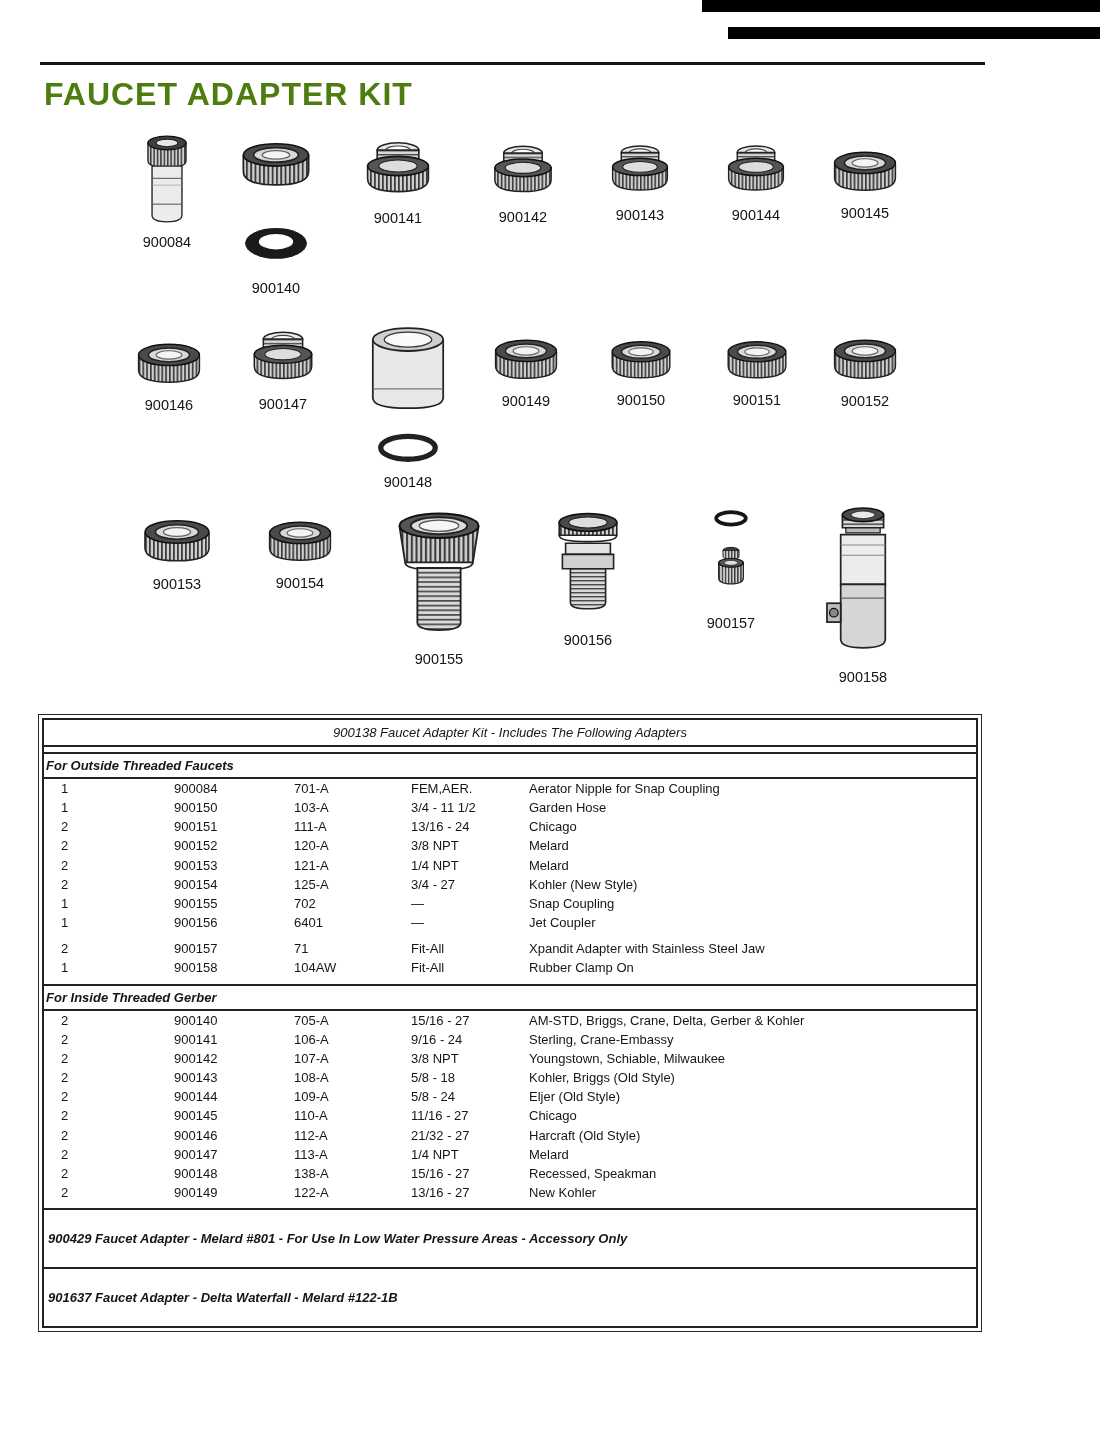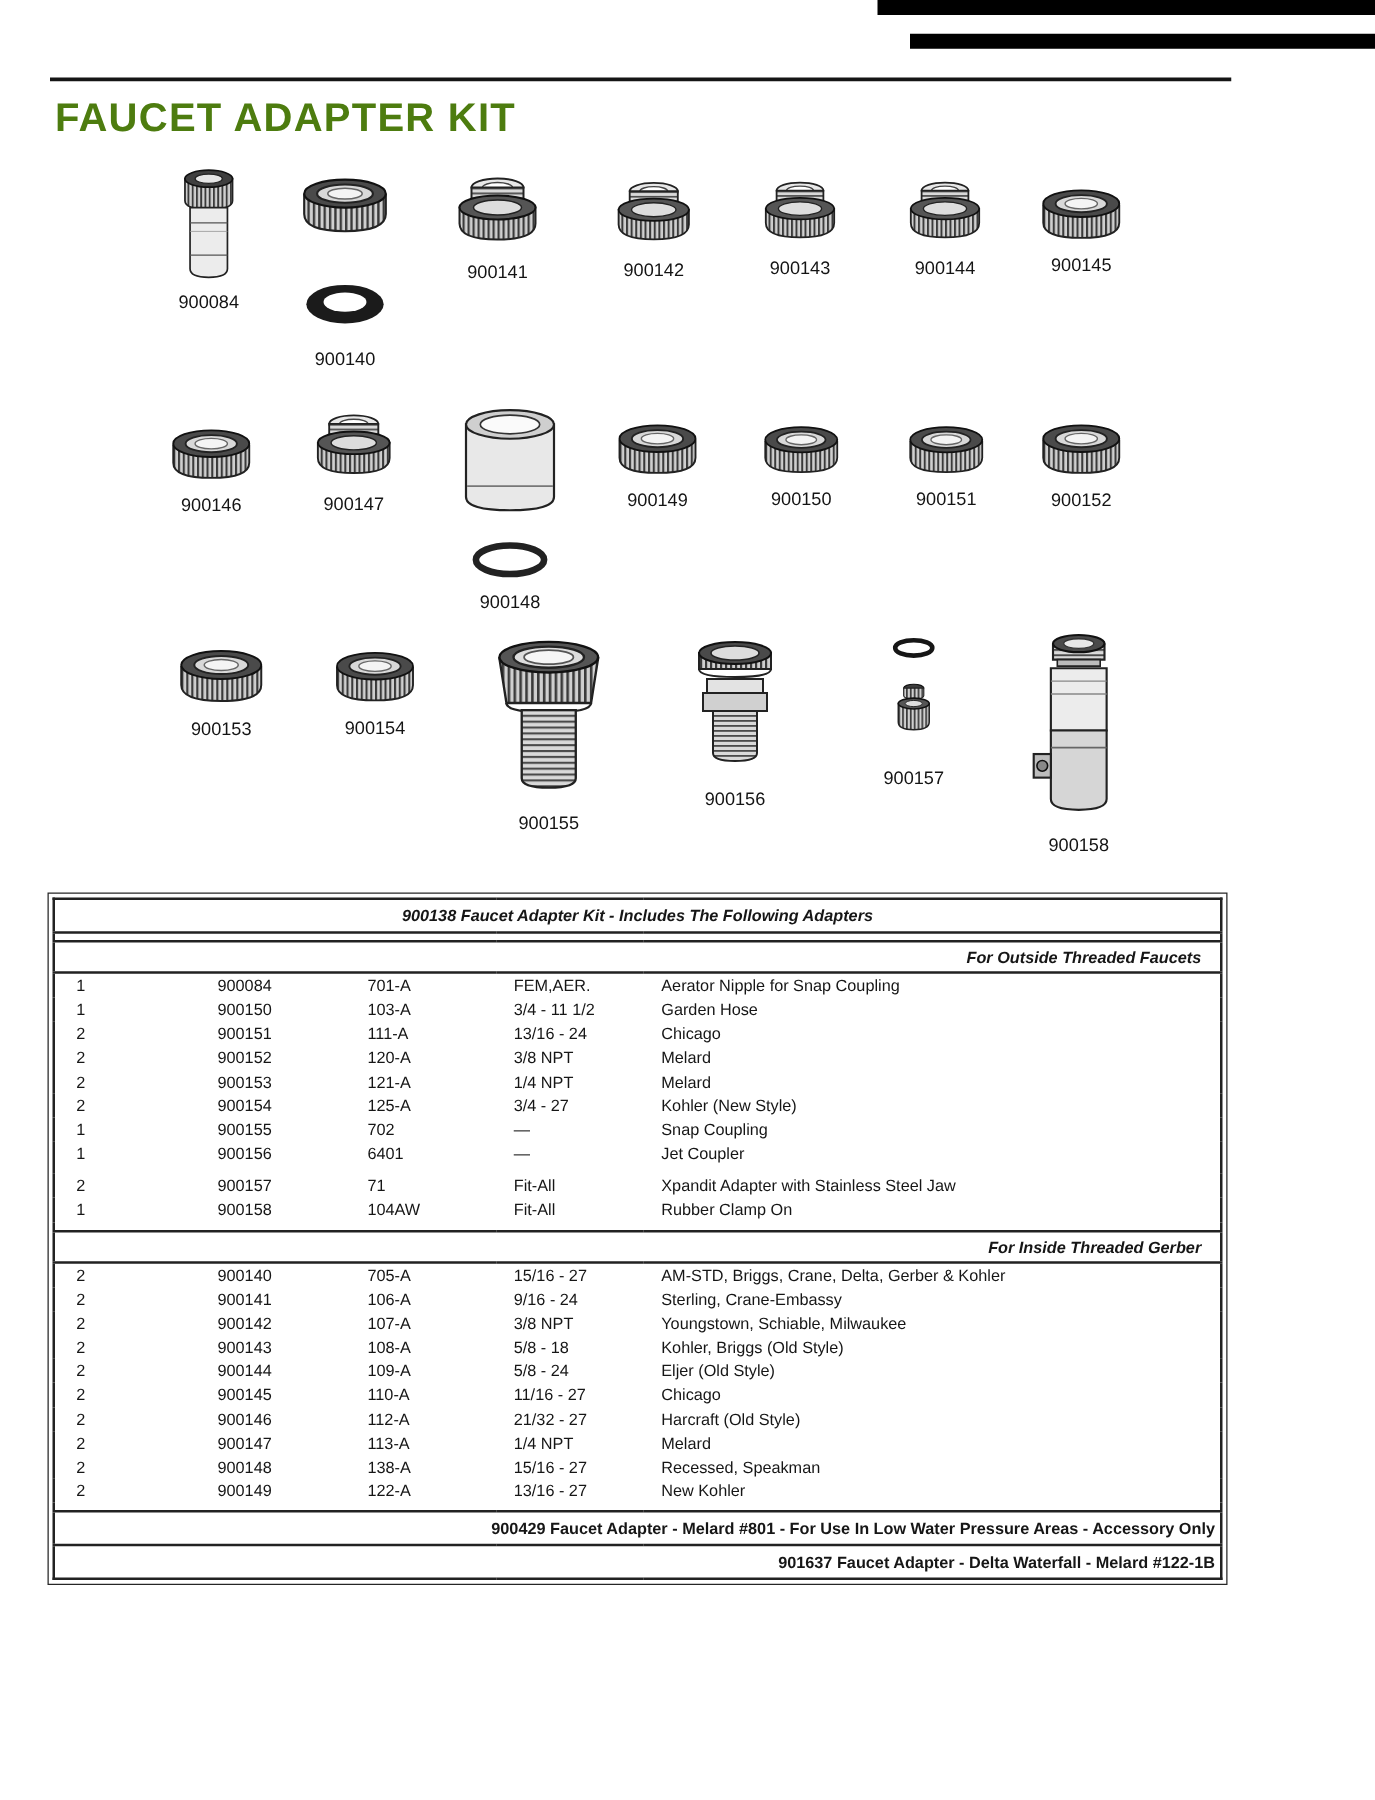--- a/index.html
+++ b/index.html
@@ -21,37 +21,37 @@
   .part { position:absolute; display:flex; flex-direction:column; align-items:center; }
   .part svg { display:block; }
   .part-label { font-size:14.5px; margin-top:4px; color:#141414; white-space:nowrap; }
 
   .kit-table-wrap {
     position:absolute; left:38px; top:714px; width:944px;
     border:1px solid #262626; padding:3px; background:#fff;
   }
   table.kit-table { width:100%; border-collapse:collapse; border:2px solid #222; font-size:13px; color:#161616; }
   .t-title {
-    text-align:center; font-weight:bold; font-style:italic;
+    text-align:center; font-weight:normal; font-style:italic;
     padding:5px 4px; border-bottom:2px solid #222; font-size:13px;
   }
   tr.cols th {
     font-weight:bold; text-align:center; vertical-align:middle;
     padding:5px 2px; border-bottom:2px solid #222; white-space:pre-line; line-height:1.25;
   }
   tr.cols th + th { border-left:2px solid #222; }
   tr.section-row td {
     border-top:2px solid #222; border-bottom:2px solid #222;
-    font-weight:bold; font-style:italic; text-align:right; padding:4px 15px;
+    font-weight:bold; font-style:italic; text-align:left; padding:4px 2px;
   }
   tr.spacer-row td { height:7px; padding:0; border:none; }
   tr.data-row td { padding:1px 4px 1px 14px; text-align:left; line-height:1.32; }
   tr.data-row td:first-child { padding-left:17px; }
   tfoot td {
-    border-top:2px solid #222; text-align:right; font-weight:bold; padding:5px 4px;
+    border-top:2px solid #222; text-align:left; font-weight:bold; font-style:italic; padding:21px 4px;
   }
 </style>
 </head>
 <body>
 
 <svg width="0" height="0" style="position:absolute" aria-hidden="true">
   <defs>
     <pattern id="knurl" width="5" height="10" patternUnits="userSpaceOnUse">
       <rect width="5" height="10" fill="#cfcfcf"></rect>
       <rect width="2.2" height="10" fill="#3a3a3a"></rect>

